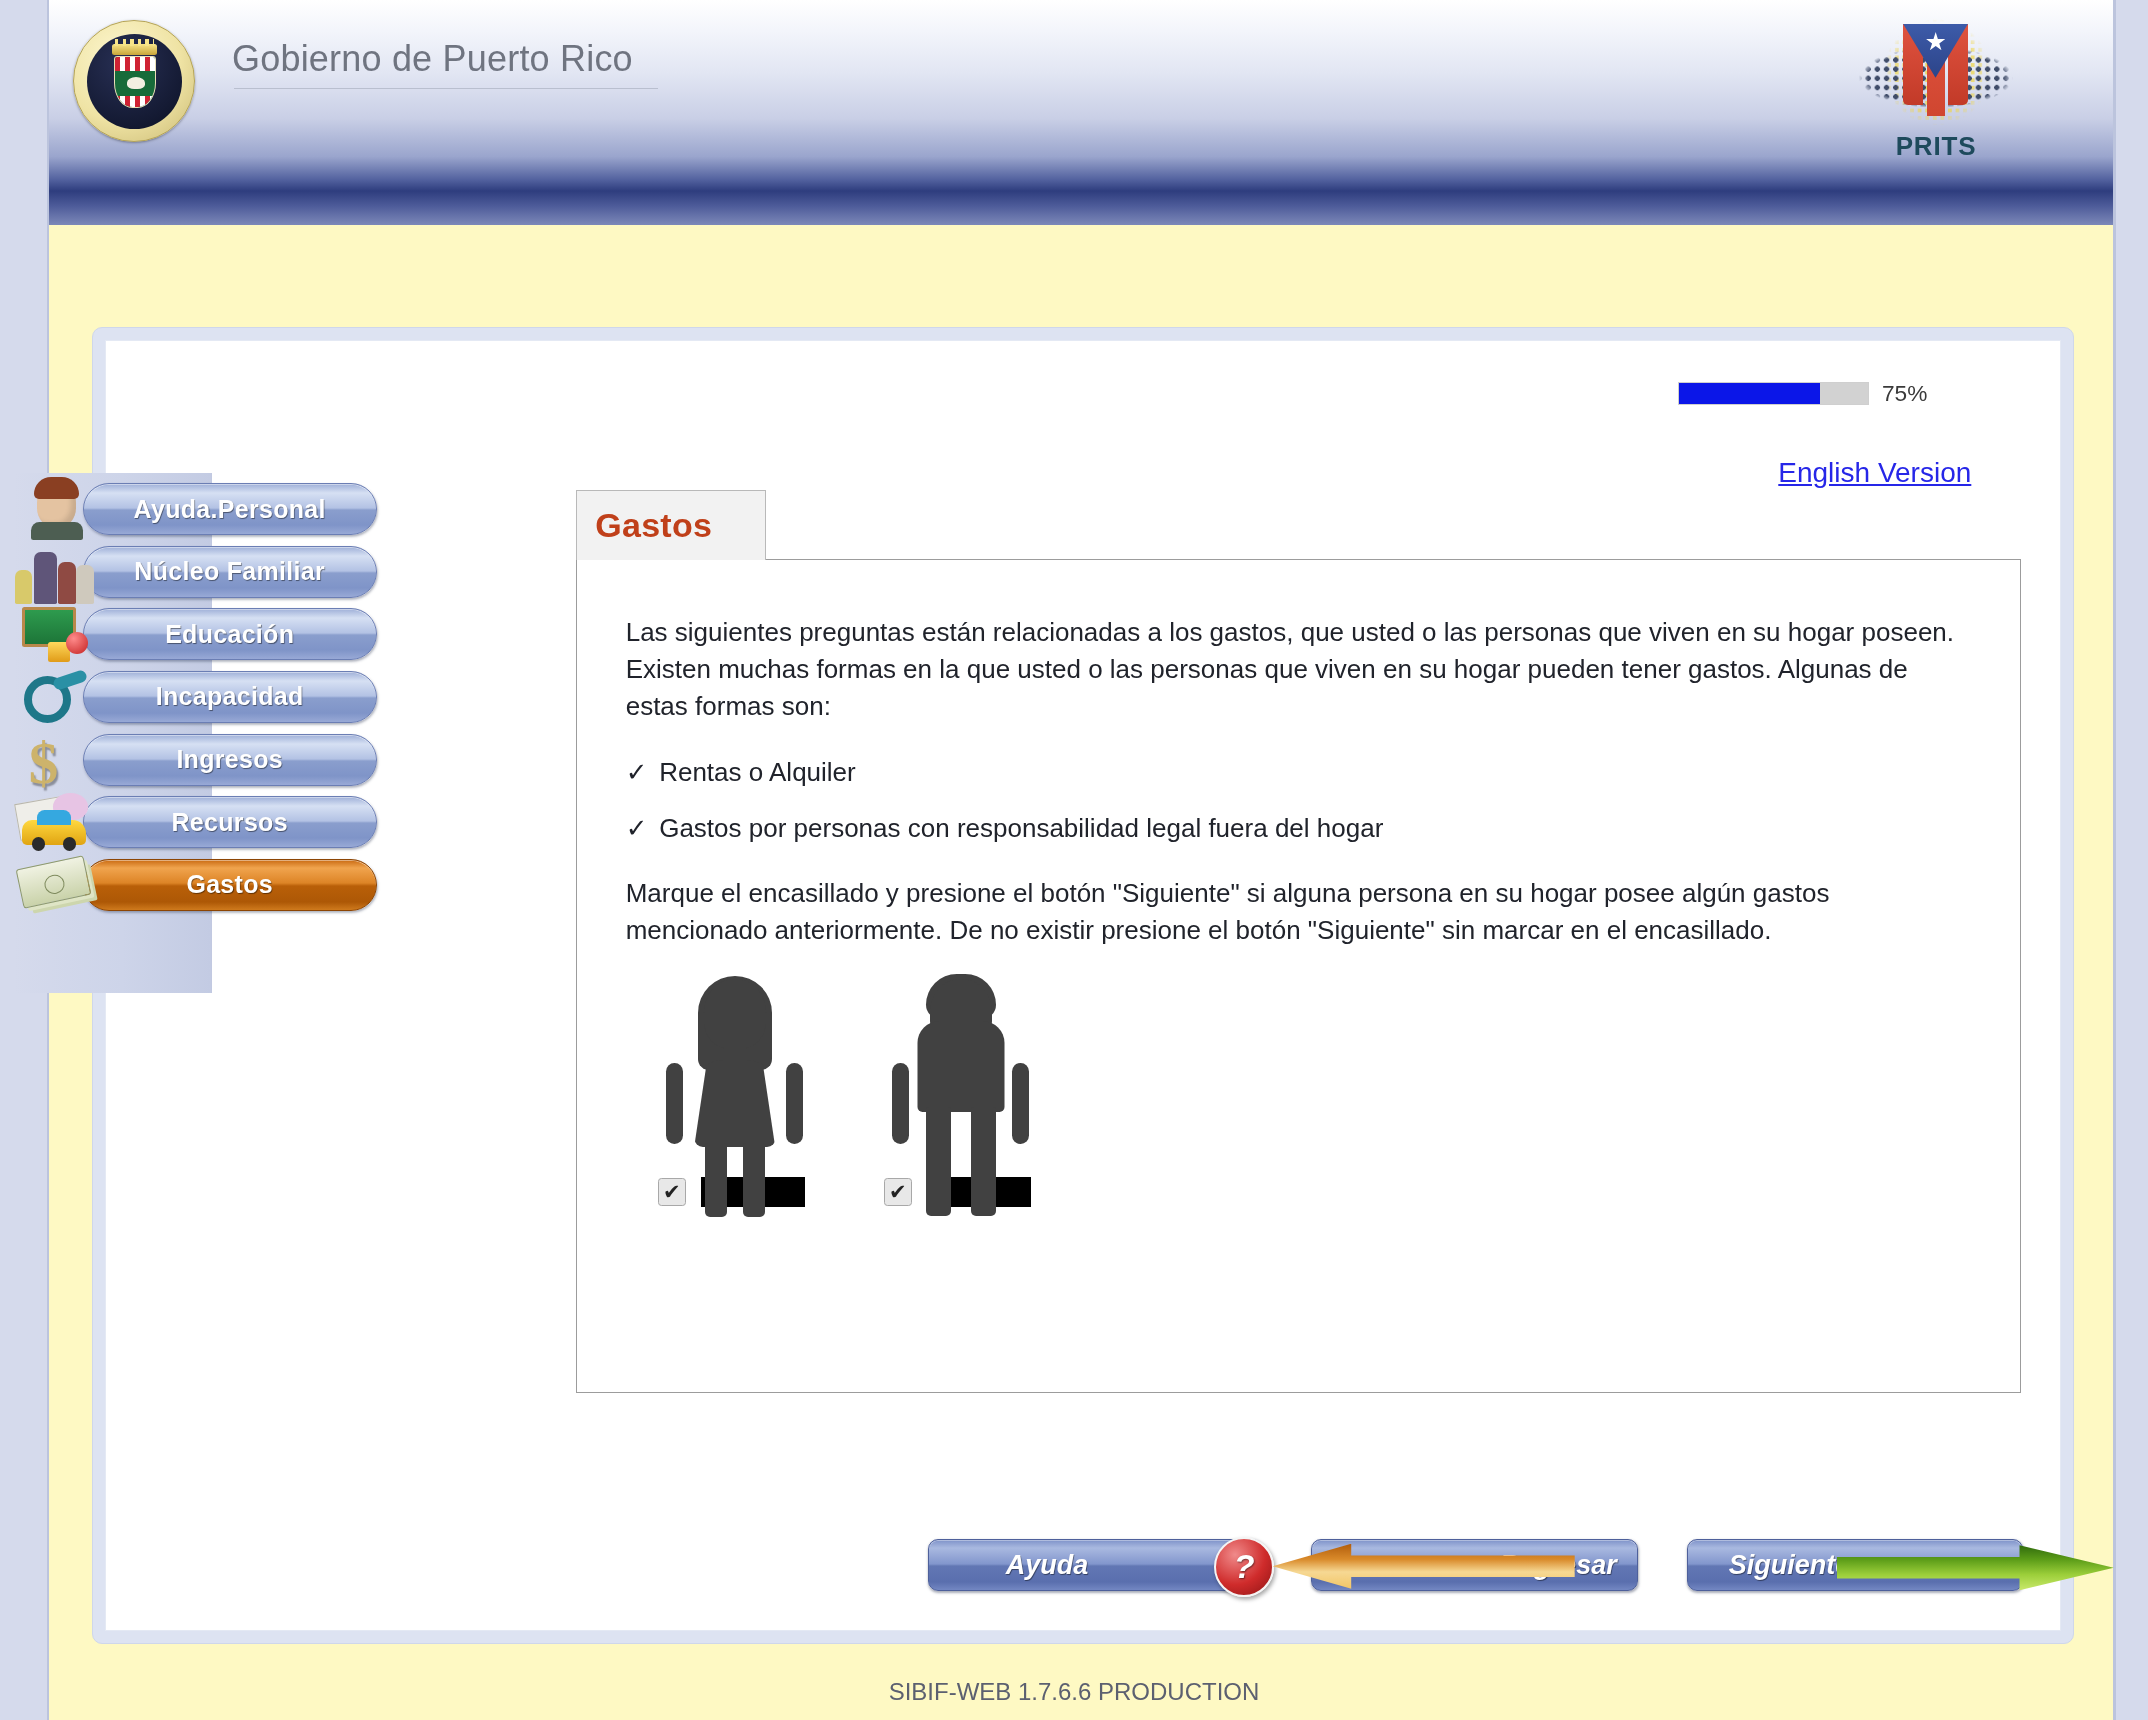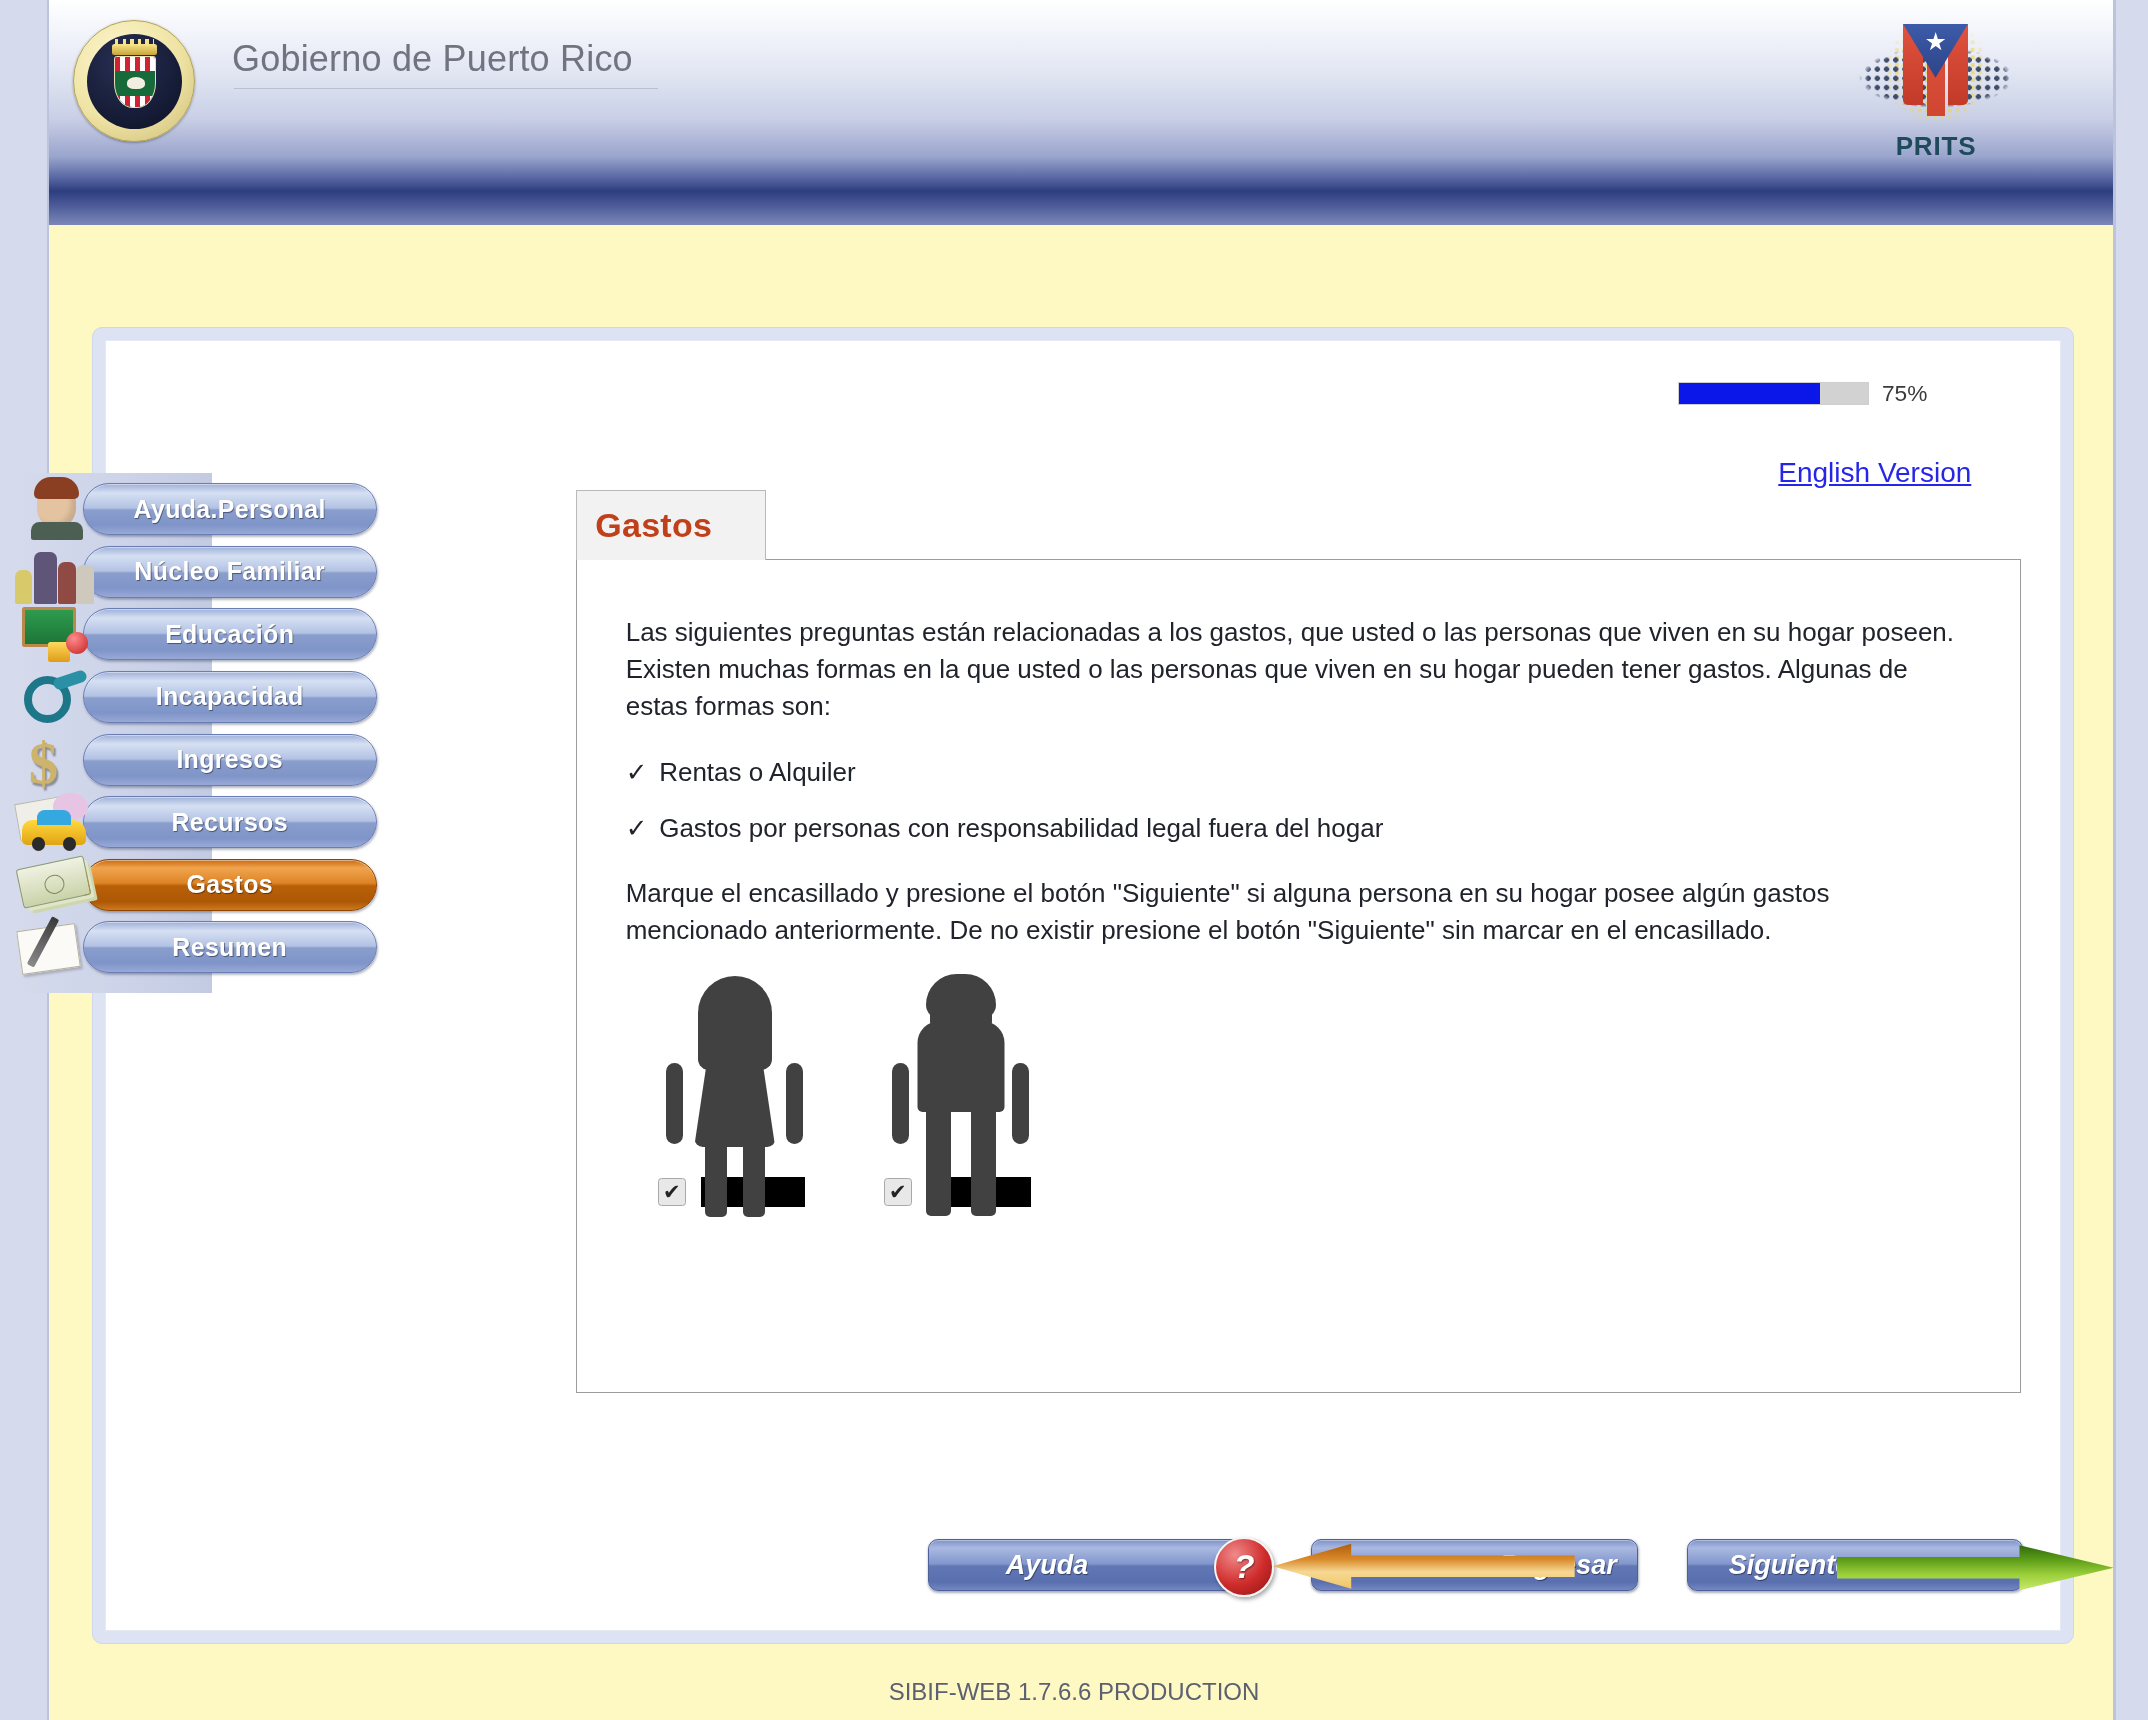--- a/index.html
+++ b/index.html
@@ -554,29 +554,20 @@
 
         <div class="nav-item active">
           <div class="nav-icon">
             <div class="ic-cash"></div>
           </div>
           <div class="nav-pill">
               <span class="nav-label">Gastos</span>
             </div>
         </div>
 
-        <div class="nav-item">
-          <div class="nav-icon">
-            <div class="ic-note"></div>
-              <div class="ic-pen"></div>
-          </div>
-          <div class="nav-pill">
-              <span class="nav-label">Resumen</span>
-            </div>
-        </div>
       </div>
 
       <div id="card">
         <div id="card-tab">
           <span style="color: rgb(192, 64, 26);">Gastos</span>
         </div>
         <div id="card-topline"></div>
         <div id="card-body">
           <div id="card-inner">
 

